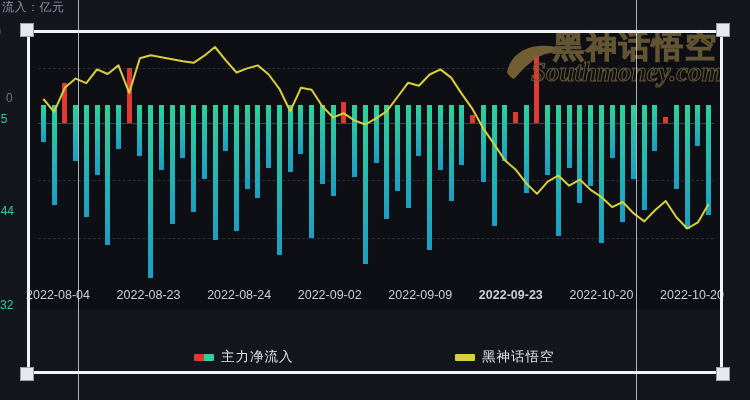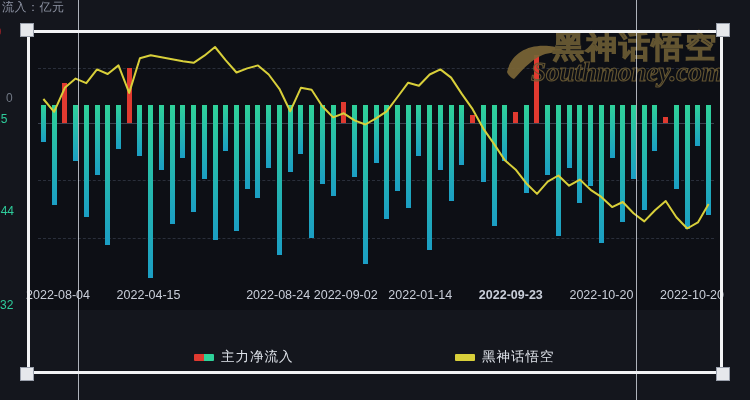--- a/index.html
+++ b/index.html
@@ -163,24 +163,24 @@
           <div class="bar neg" style="top: 66px; height: 41.4848px; left: 657.405px;"></div>
           <div class="bar neg" style="top: 66px; height: 109.591px; left: 668.135px;"></div>
         </div>
       <svg class="line" id="line-layer" width="676" height="243">
           <polyline points="5.4,60.0 16.1,72.8 26.8,48.8 37.6,39.6 48.3,44.2 59.0,30.4 69.7,35.0 80.5,26.4 91.2,53.9 101.9,19.2 112.7,16.2 123.4,18.2 134.1,20.2 144.9,22.3 155.6,23.8 166.3,16.7 177.0,8.0 187.8,21.3 198.5,33.5 209.2,29.4 220.0,26.4 230.7,35.5 241.4,49.8 252.2,72.3 262.9,48.8 273.6,50.8 284.3,67.2 295.1,78.4 305.8,74.3 316.5,81.4 327.3,85.5 338.0,79.4 348.7,72.3 359.5,58.0 370.2,43.7 380.9,46.8 391.7,35.5 402.4,30.4 413.1,38.6 423.8,54.9 434.6,70.2 445.3,89.6 456.0,104.9 466.8,121.2 477.5,130.4 488.2,144.2 499.0,154.9 509.7,142.6 520.4,136.5 531.1,146.7 541.9,140.6 552.6,150.8 563.3,157.9 574.1,168.1 584.8,163.0 595.5,174.2 606.3,182.4 617.0,171.2 627.7,162.0 638.4,178.3 649.2,189.5 659.9,183.4 670.6,165.1" fill="none" stroke="#d8cf3a" stroke-width="2" stroke-linejoin="round"></polyline>
         </svg>
     </div>
 
     <div class="xlabels" id="xlabels">
         <div class="xlabel" style="left: 28px;">2022-08-04</div>
-        <div class="xlabel" style="left: 118.571px;">2022-04-15</div>
-        <div class="xlabel" style="left: 209.143px; margin-left: 39px;">2022-08-24</div>
-        <div class="xlabel" style="left: 299.714px; margin-left: 16px;">2022-09-02</div>
-        <div class="xlabel" style="left: 390.286px;">2022-01-14</div>
+        <div class="xlabel" style="left: 118.571px;">2022-08-23</div>
+        <div class="xlabel" style="left: 209.143px;">2022-08-24</div>
+        <div class="xlabel" style="left: 299.714px;">2022-09-02</div>
+        <div class="xlabel" style="left: 390.286px;">2022-09-09</div>
         <div class="xlabel" style="left: 480.857px; font-weight: bold;">2022-09-23</div>
         <div class="xlabel" style="left: 571.429px;">2022-10-20</div>
         <div class="xlabel" style="left: 662px;">2022-10-20</div>
       </div>
   </div>
 
   <div id="ylabels">
       <div class="ylabel yl-grey" style="top: 91px; left: 6px;">0</div>
       <div class="ylabel yl-green" style="top: 112px; left: -6px;">25</div>
       <div class="ylabel yl-green" style="top: 204px; left: -6px;">644</div>

